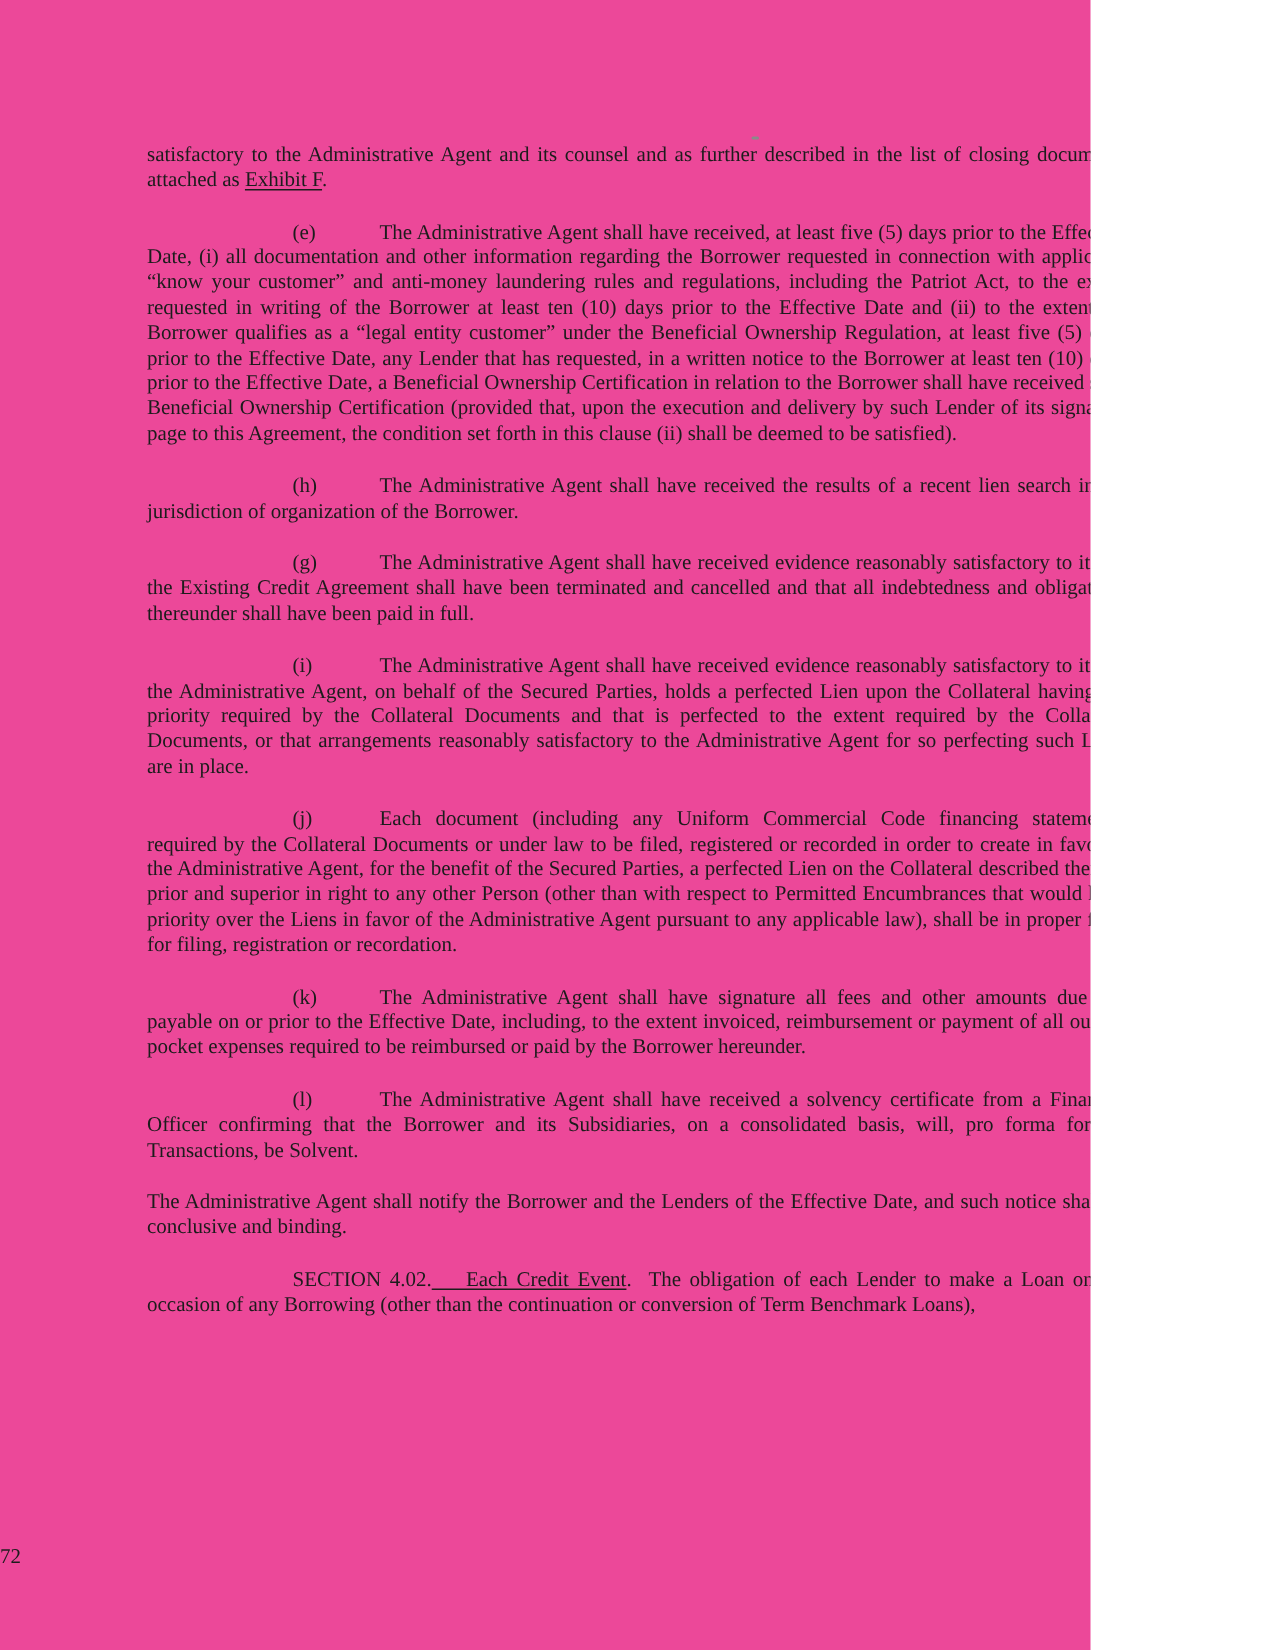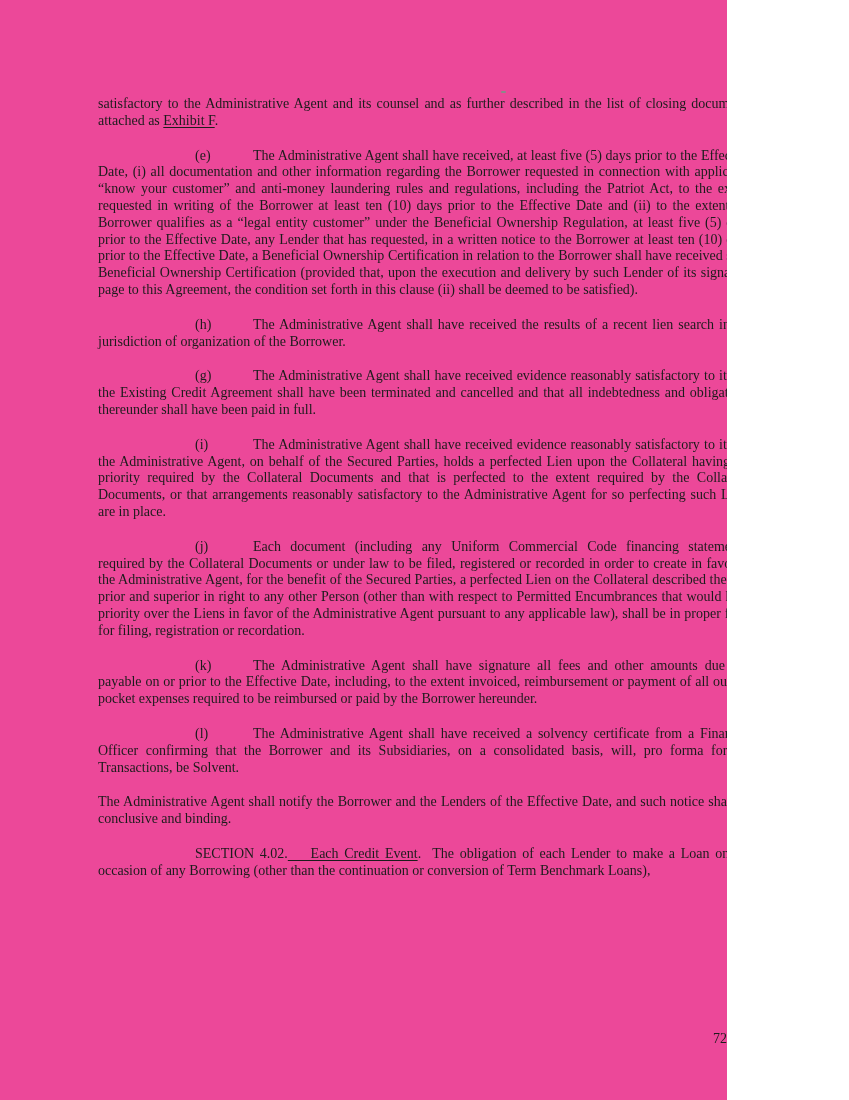--- a/index.html
+++ b/index.html
@@ -42,21 +42,21 @@
   }
   .u {
     text-decoration: underline;
     text-underline-offset: 2px;
   }
   .pagenum {
     position: absolute;
     left: 0;
     top: 1031px;
     width: 100%;
-    text-align: right;
+    text-align: left;
     font-size: 14px;
     color: #1c1c1c;
   }
   .artifact {
     position: absolute;
     left: 501px;
     top: 91px;
     width: 5px;
     height: 2px;
     background: #8a8a8a;

